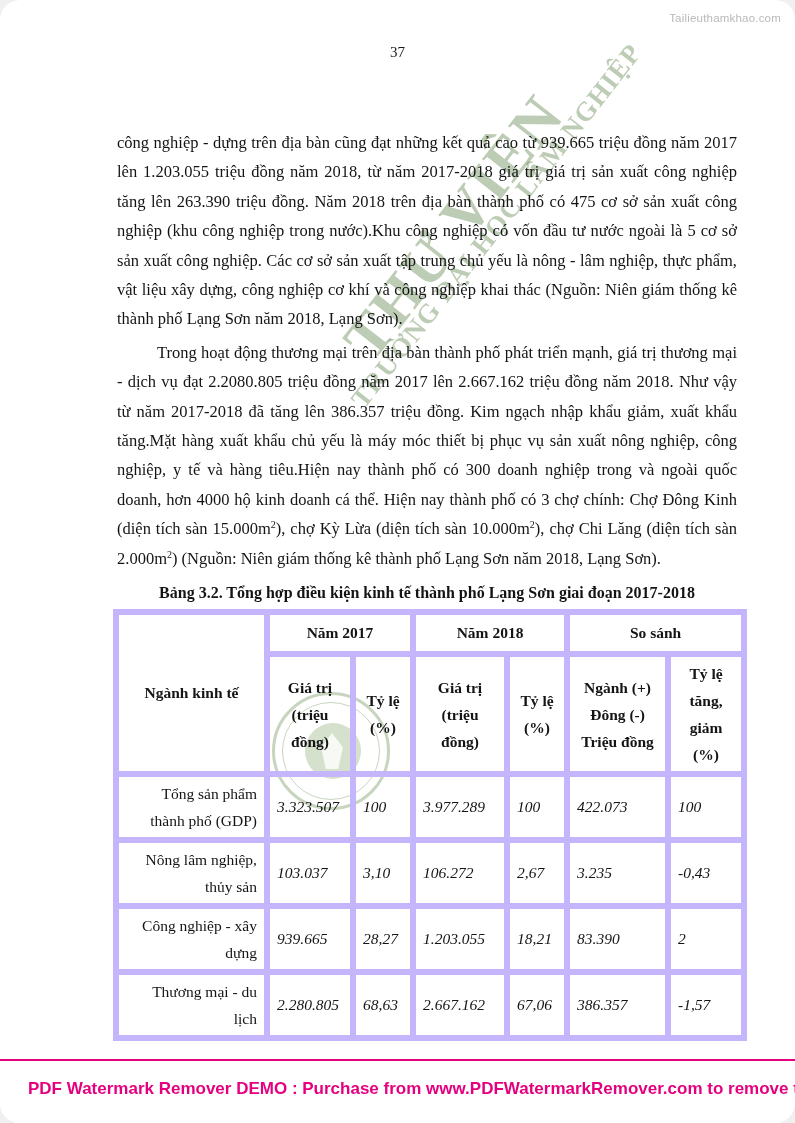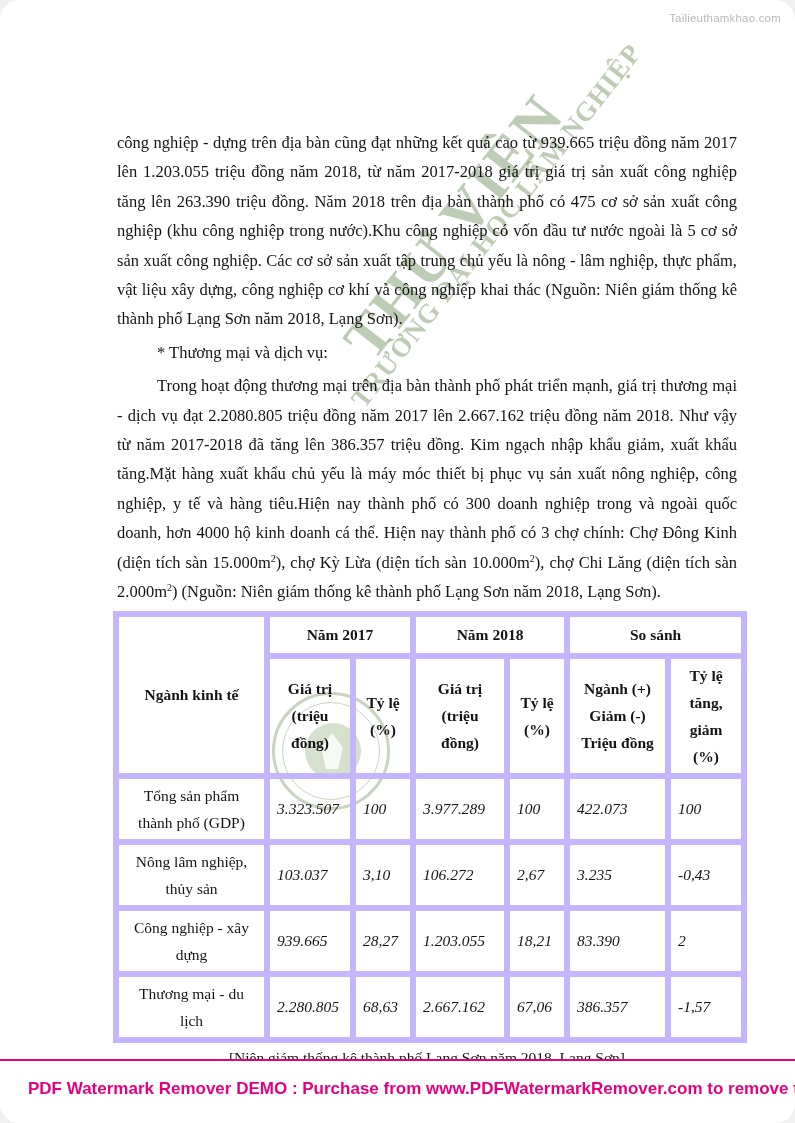--- a/index.html
+++ b/index.html
@@ -171,21 +171,21 @@
     text-align: center;
     line-height: 27px;
     height: 104px;
   }
   th.rowlabel-head {
     font-weight: 700;
     text-align: center;
     margin-top: 8px;
   }
   td.cat {
-    text-align: center;
+    text-align: right;
     line-height: 27px;
   }
   td.num {
     text-align: left;
     white-space: nowrap;
     font-style: italic;
   }
   tbody tr { height: 56px; }
 
   
@@ -227,37 +227,38 @@
     white-space: nowrap;
   }
 </style>
 </head>
 <body>
 
 <div class="page">
 
   <div class="site-stamp">Tailieuthamkhao.com</div>
 
+  <div class="page-number">37</div>
 
   <div class="wm-layer">
     <div class="wm-text wm-main">THƯ VIỆN</div>
     <div class="wm-text wm-sub">TRƯỜNG ĐẠI HỌC LÂM NGHIỆP</div>
     <div class="wm-seal">
       <div class="wm-seal-inner"></div>
     </div>
   </div>
 
   <div class="content">
 
     <p class="para">công nghiệp - dựng trên địa bàn cũng đạt những kết quả cao từ 939.665 triệu đồng năm 2017 lên 1.203.055 triệu đồng năm 2018, từ năm 2017-2018 giá trị giá trị sản xuất công nghiệp tăng lên 263.390 triệu đồng. Năm 2018 trên địa bàn thành phố có 475 cơ sở sản xuất công nghiệp (khu công nghiệp trong nước).Khu công nghiệp có vốn đầu tư nước ngoài là 5 cơ sở sản xuất công nghiệp. Các cơ sở sản xuất tập trung chủ yếu là nông - lâm nghiệp, thực phẩm, vật liệu xây dựng, công nghiệp cơ khí và công nghiệp khai thác (Nguồn: Niên giám thống kê thành phố Lạng Sơn năm 2018, Lạng Sơn).</p>
 
-    <p class="para indent">* Thương mại và dịch vụ:</p>
 
     <p class="para indent"><span>Trong hoạt động thương mại trên địa bàn thành phố phát triển mạnh, giá trị thương mại - dịch vụ đạt 2.2080.805 triệu đồng năm 2017 lên 2.667.162 triệu đồng năm 2018. Như vậy từ năm 2017-2018 đã tăng lên 386.357 triệu đồng. Kim ngạch nhập khẩu giảm, xuất khẩu tăng.Mặt hàng xuất khẩu chủ yếu là máy móc thiết bị phục vụ sản xuất nông nghiệp, công nghiệp, y tế và hàng tiêu.Hiện nay thành phố có 300 doanh nghiệp trong và ngoài quốc doanh, hơn 4000 hộ kinh doanh cá thể. Hiện nay thành phố có 3 chợ chính: Chợ Đông Kinh (diện tích sàn 15.000m</span><sup>2</sup><span>), chợ Kỳ Lừa (diện tích sàn 10.000m</span><sup>2</sup><span>), chợ Chi Lăng (diện tích sàn 2.000m</span><sup>2</sup><span>) (Nguồn: Niên giám thống kê thành phố Lạng Sơn năm 2018, Lạng Sơn).</span></p>
 
+    <div class="table-caption">Bảng 3.2. Tổng hợp điều kiện kinh tế thành phố Lạng Sơn giai đoạn 2017-2018</div>
 
     <table class="stat">
       <colgroup>
         <col class="c-cat">
           <col class="c-v17">
           <col class="c-p17">
           <col class="c-v18">
           <col class="c-p18">
           <col class="c-chg">
           <col class="c-pct">
@@ -283,21 +284,21 @@
             <div>Giá trị</div>
             <div>(triệu</div>
             <div>đồng)</div>
           </th>
           <th class="sub-head">
             <div>Tỷ lệ</div>
             <div>(%)</div>
           </th>
           <th class="sub-head">
             <div>Ngành (+)</div>
-            <div>Giảm (-)</div>
+            <div>Đông (-)</div>
             <div>Triệu đồng</div>
           </th>
           <th class="sub-head">
             <div>Tỷ lệ</div>
             <div>tăng,</div>
             <div>giảm (%)</div>
           </th>
         </tr>
       </thead>
       <tbody>
@@ -333,21 +334,20 @@
           <td class="num">2.280.805</td>
           <td class="num">68,63</td>
           <td class="num">2.667.162</td>
           <td class="num">67,06</td>
           <td class="num">386.357</td>
           <td class="num">-1,57</td>
         </tr>
       </tbody>
     </table>
 
-    <div class="source-note">[Niên giám thống kê thành phố Lạng Sơn năm 2018, Lạng Sơn]</div>
 
   </div>
 
   <div class="demo-banner">
     <div class="demo-banner-text">PDF Watermark Remover DEMO : Purchase from www.PDFWatermarkRemover.com to remove the watermark</div>
   </div>
 
 </div>
 
 </body></html>

